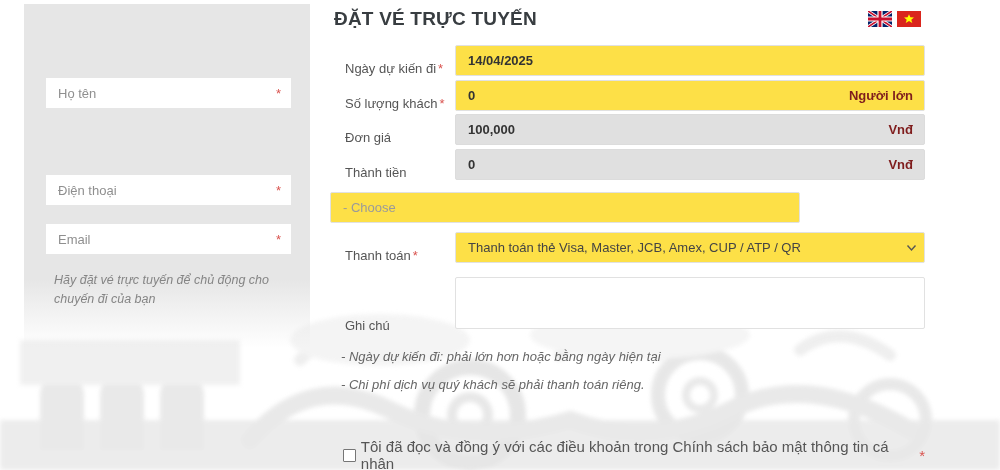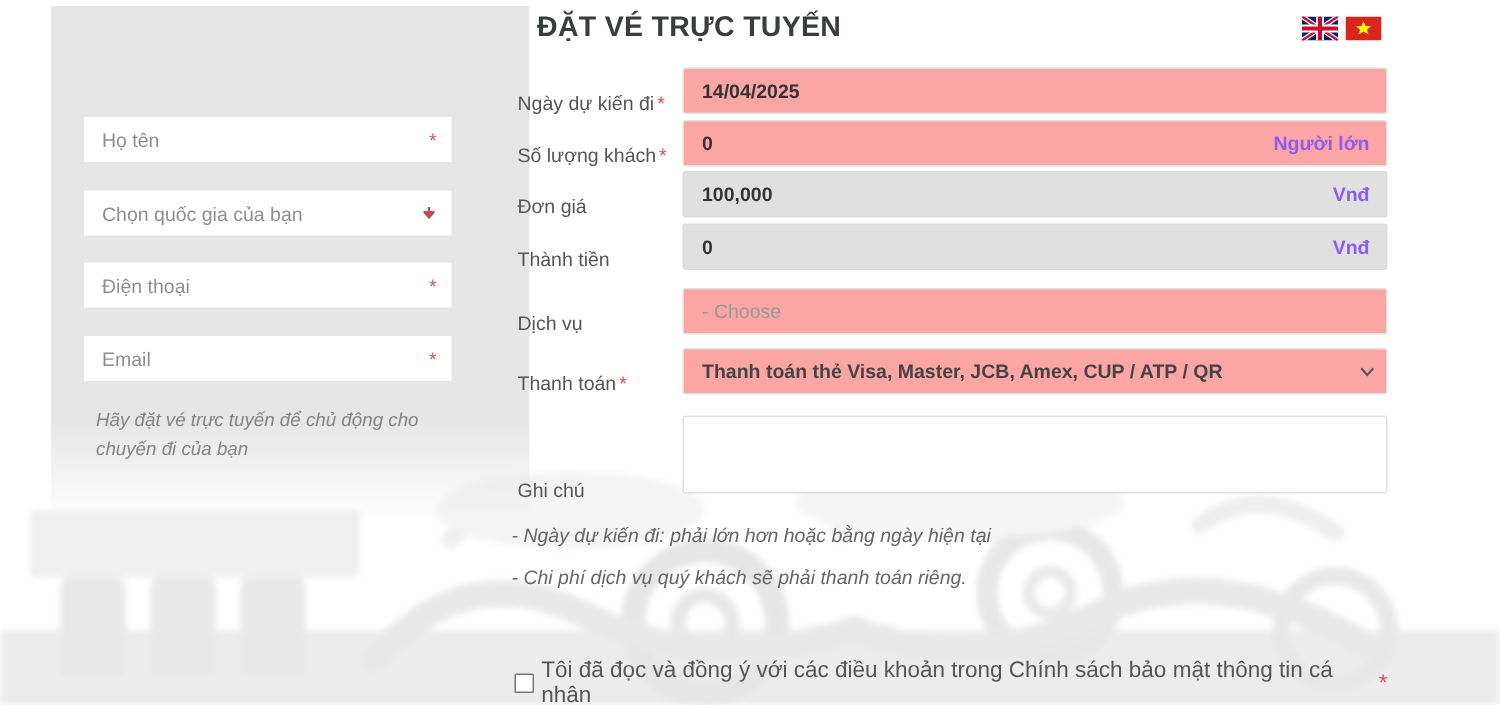--- a/index.html
+++ b/index.html
@@ -6,21 +6,21 @@
   html,body { width:1000px; height:470px; }
   body {
     position:relative; overflow:hidden; background:#fff;
     font-family:"Liberation Sans","DejaVu Sans",sans-serif;
     color:#555;
   }
   
   .watermark { position:absolute; left:0; bottom:0; width:1000px; height:170px; pointer-events:none; }
   
   .sidebar {
-    position:absolute; left:34px; top:4px; width:319px; height:344px;
+    position:absolute; left:24px; top:4px; width:286px; height:344px;
     background:linear-gradient(180deg,#e6e6e6 0%,#e6e6e6 80%,rgba(230,230,230,0) 100%);
   }
   .sb-field {
     position:absolute; left:22px; width:245px; height:30px;
     background:#fff; display:flex; align-items:center;
   }
   .sb-field input {
     flex:1; height:100%; border:none; outline:none; background:transparent;
     font-family:inherit; font-size:13px; color:#333; padding-left:12px;
   }
@@ -28,37 +28,37 @@
   .req { color:#d9534f; font-size:13px; margin-left:2px; }
   .sb-field .req { margin-right:10px; }
   .sb-arrow { width:10px; height:10px; margin-right:10px; flex:0 0 auto; }
   .sb-note {
     position:absolute; left:30px; top:267px; width:228px;
     font-style:italic; font-size:12.5px; color:#858585; line-height:19px;
   }
   
   .main { position:absolute; left:330px; top:0; width:595px; height:470px; }
   .form-header { position:absolute; left:0; top:8px; width:595px; display:flex; align-items:flex-start; }
-  .page-title { margin-left:28px; font-size:19px; font-weight:bold; color:#383d41; letter-spacing:.2px; }
+  .page-title { margin-left:4px; font-size:19px; font-weight:bold; color:#383d41; letter-spacing:.2px; }
   .flags { margin-left:auto; margin-right:4px; margin-top:3px; display:flex; gap:5px; }
   .flag { width:24px; height:16px; display:block; cursor:pointer; }
   .frow { position:absolute; left:0; width:595px; display:flex;align-items:flex-end; }
   .flabel { width:125px; padding-left:15px; font-size:13px; color:#555; display:flex; align-items:center; }
   .fctrl { position:relative; width:470px; }
   .finput {
-    width:100%; height:31px; border:1px solid #e1e1e1; border-radius:2px; background:#fca5a5;
+    width:100%; height:31px; border:1px solid #e1e1e1; border-radius:2px; background:#fde047;
     font-family:inherit; font-size:13px; font-weight:bold; color:#333;
     padding:0 12px; outline:none;
   }
   .finput::placeholder { font-weight:normal; color:#9a9a9a; opacity:1; }
   .finput.disabled { background:#e0e0e0; border-color:#dcdcdc; height:31px; }
-  .finput.normal { font-weight:bold; color:#444; }
+  .finput.normal { font-weight:normal; color:#444; }
   .suffix {
     position:absolute; right:12px; top:0; height:100%;
-    display:flex; align-items:center; font-size:13px; font-weight:bold; color:#8b5cf6; pointer-events:none;
+    display:flex; align-items:center; font-size:13px; font-weight:bold; color:#7f1d1d; pointer-events:none;
   }
   .caret { position:absolute; right:8px; top:50%; margin-top:-4px; width:11px; height:8px; pointer-events:none; }
   .ftextarea {
     width:100%; height:52px; border:1px solid #e1e1e1; border-radius:2px; background:#fff;
     font-family:inherit; font-size:13px; padding:6px 12px; outline:none; resize:none; color:#333;
   }
   .note-line {
     position:absolute; left:11px; width:580px;
     font-style:italic; font-size:13px; color:#666; line-height:21px;
   }
@@ -93,26 +93,20 @@
   </g>
 </svg>
 
 <aside class="sidebar">
 
   <div class="sb-field" style="top:74px">
     <input type="text" placeholder="Họ tên" style="">
     <span class="req">*</span>
   </div>
 
-  <div class="sb-field" style="top:123px">
-    <input type="text" readonly="" placeholder="Chọn quốc gia của bạn" style="">
-    <svg class="sb-arrow" viewBox="0 0 10 10">
-      <path d="M5,1 V6 M2,4.5 5,8 8,4.5 Z" stroke="#b5534c" stroke-width="1.6" fill="#b5534c" stroke-linejoin="round"></path>
-    </svg>
-  </div>
 
   <div class="sb-field" style="top:171px">
     <input type="text" placeholder="Điện thoại" style="">
     <span class="req">*</span>
   </div>
 
   <div class="sb-field" style="top:220px">
     <input type="text" placeholder="Email" style="">
     <span class="req">*</span>
   </div>
@@ -176,24 +170,20 @@
       <span>Thành tiền</span>
         <span class="req"></span>
     </label>
     <div class="fctrl">
       <input class="finput disabled" readonly="" value="0" style="">
       <span class="suffix">Vnđ</span>
     </div>
   </div>
 
   <div class="frow" style="top:192px">
-    <label class="flabel">
-      <span>Dịch vụ</span>
-        <span class="req"></span>
-    </label>
     <div class="fctrl">
       <input class="finput" placeholder="- Choose" style="">
     </div>
   </div>
 
   <div class="frow" style="top:232px">
     <label class="flabel">
       <span>Thanh toán</span>
         <span class="req">*</span>
     </label>

